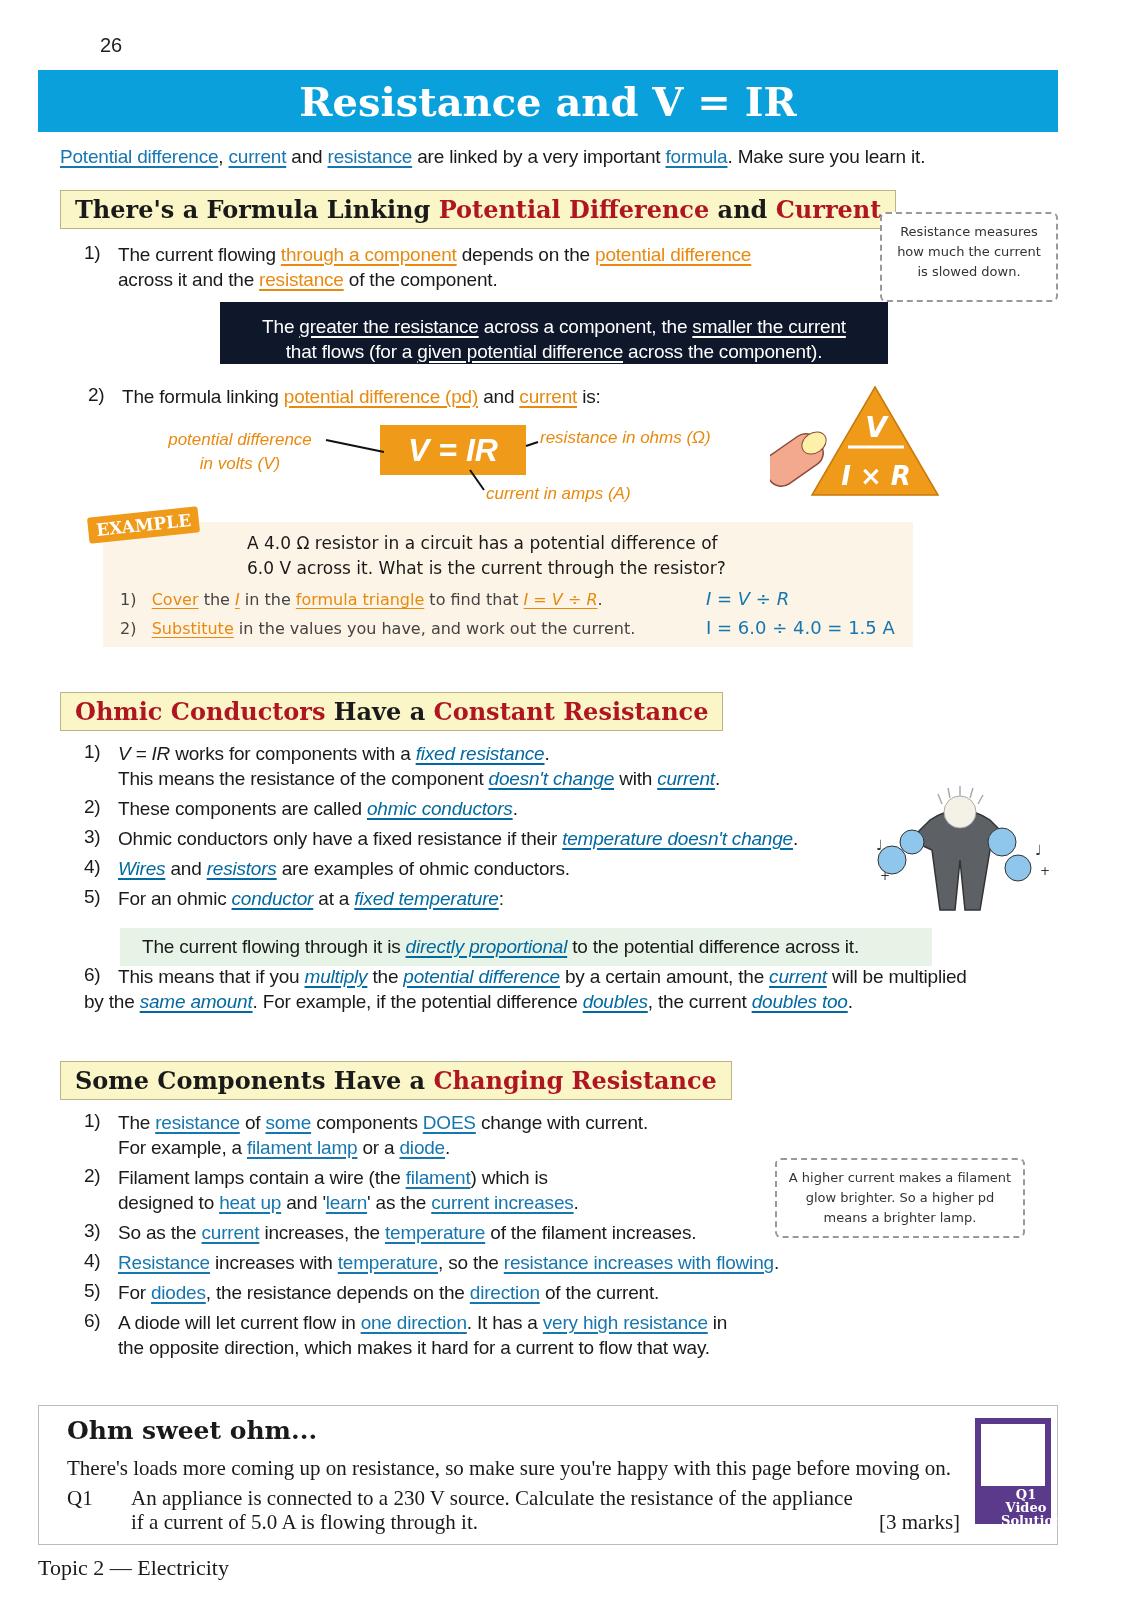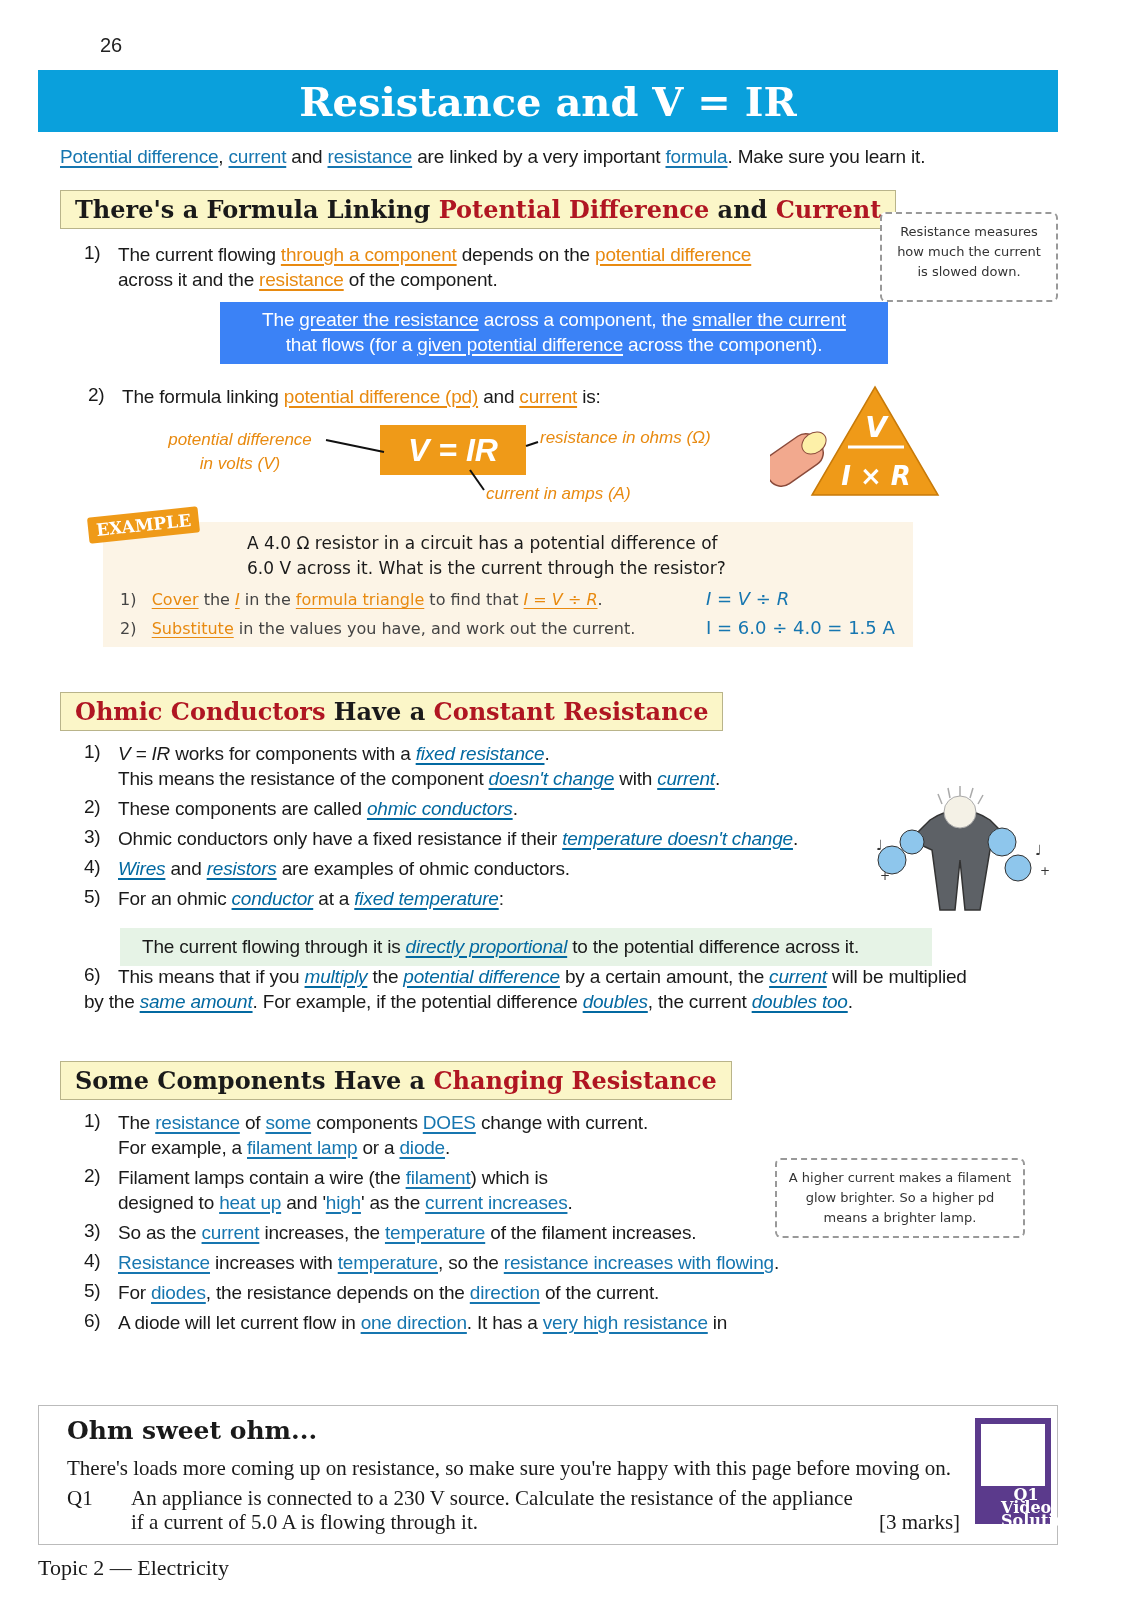--- a/index.html
+++ b/index.html
@@ -19,38 +19,38 @@
   #intro { left: 60px; top: 146px; width: 1000px; }
 
   .sec-head { position:absolute; background: #fbf6c8; border: 1px solid #b9b48a; padding: 4px 14px; font-family: "DejaVu Serif", serif; font-weight: bold; font-size: 24px; white-space: nowrap; }
 
   .item { position:absolute; }
   .num { position:absolute; left:0; top:0; }
   .txt { position:absolute; left:34px; top:0; line-height: 25px; }
 
   .note { position:absolute; border: 2px dashed #999; border-radius: 6px; padding: 8px; font-family: "DejaVu Sans", sans-serif; font-size: 13px; text-align:center; color:#333; line-height: 20px; background:#fff; }
 
-  #orange-box { left: 220px; top: 302px; width: 668px; height: 62px; background: #3b82f6; color:#fff; text-align:center; padding-top: 5px; line-height: 25px; }
+  #orange-box { left: 220px; top: 302px; width: 668px; height: 62px; background: #0f172a; color:#fff; text-align:center; padding-top: 12px; line-height: 25px; }
   #formula-box { left: 380px; top: 425px; width: 146px; height: 50px; background: #ef9a18; color: #fff; font-size: 32px; font-style: italic; font-weight: bold; text-align:center; line-height: 50px; }
   .flabel { position:absolute; color:#e88a10; font-size: 17px; line-height: 24px; font-style: italic; }
 
   #example-box { left: 103px; top: 522px; width: 810px; height: 125px; background: #fcf4e6; }
   #example-badge { left: 88px; top: 512px; background:#ef9a18; color:#fff; font-family:"DejaVu Serif",serif; font-weight:bold; font-size:17px; padding: 3px 8px; transform: rotate(-6deg); border-radius: 3px; }
   .ex-text { position:absolute; font-family: "DejaVu Sans", sans-serif; font-size: 17px; }
   .ex-step { position:absolute; font-family: "DejaVu Sans", sans-serif; font-size: 16px; color:#444; }
   .ex-ans { position:absolute; font-family: "DejaVu Sans", sans-serif; font-size: 18px; color:#1676b0; }
 
   #green-box { left: 120px; top: 928px; width: 812px; height: 38px; background: #e6f3e6; line-height: 38px; padding-left: 22px; }
 
   #summary { left: 38px; top: 1405px; width: 1020px; height: 140px; border: 1px solid #bbb; }
   #summary-title { left: 28px; top: 10px; font-family:"DejaVu Serif",serif; font-weight:bold; font-size: 25px; }
   .sum-text { position:absolute; font-family: "Liberation Serif", serif; font-size: 21px; }
   #video-box { left: 936px; top: 12px; width: 76px; height: 106px; background: #5b3a8c; }
   #video-box .screen { position:absolute; left:6px; top:6px; width:64px; height:62px; background:#fff; }
-  #video-box .lbl { position:absolute; left:0; top:70px; width:76px; text-align:center; color:#fff; font-family:"DejaVu Serif",serif; font-weight:bold; font-size:16px; line-height:13px;padding-left:26px; }
+  #video-box .lbl { position:absolute; left:0; top:70px; width:76px; text-align:center; color:#fff; font-family:"DejaVu Serif",serif; font-weight:bold; font-size:13px; line-height:13px;padding-left:26px; }
   #footer { left: 38px; top: 1555px; font-family: "Liberation Serif", serif; font-size: 22px; }
 </style>
 </head>
 <body>
 
 <div id="page-num" class="abs">26</div>
 
 <div id="title-bar" class="abs">
   <span>Resistance and V = IR</span>
 </div>
@@ -182,21 +182,21 @@
 <div class="item hand" style="left:84px; top:1110px; width:700px;">
   <span class="num">1)</span>
   <div class="txt">
     <span>The </span><span class="u bl">resistance</span><span> of </span><span class="u bl">some</span><span> components </span><span class="u bl">DOES</span><span> change with current.</span><br><span>For example, a </span><span class="u bl">filament lamp</span><span> or a </span><span class="u bl">diode</span><span>.</span>
   </div>
 </div>
 
 <div class="item hand" style="left:84px; top:1165px; width:700px;">
   <span class="num">2)</span>
   <div class="txt">
-    <span>Filament lamps contain a wire (the </span><span class="u bl">filament</span><span>) which is</span><br><span>designed to </span><span class="u bl">heat up</span><span> and '</span><span class="u bl">high</span><span>' as the </span><span class="u bl">current increases</span><span>.</span>
+    <span>Filament lamps contain a wire (the </span><span class="u bl">filament</span><span>) which is</span><br><span>designed to </span><span class="u bl">heat up</span><span> and '</span><span class="u bl">learn</span><span>' as the </span><span class="u bl">current increases</span><span>.</span>
   </div>
 </div>
 
 <div class="item hand" style="left:84px; top:1220px; width:700px;">
   <span class="num">3)</span>
   <div class="txt"><span>So as the </span><span class="u bl">current</span><span> increases, the </span><span class="u bl">temperature</span><span> of the filament increases.</span></div>
 </div>
 
 <div class="item hand" style="left:84px; top:1250px; width:800px;">
   <span class="num">4)</span>
@@ -204,21 +204,21 @@
 </div>
 
 <div class="item hand" style="left:84px; top:1280px; width:700px;">
   <span class="num">5)</span>
   <div class="txt"><span>For </span><span class="u bl">diodes</span><span>, the resistance depends on the </span><span class="u bl">direction</span><span> of the current.</span></div>
 </div>
 
 <div class="item hand" style="left:84px; top:1310px; width:720px;">
   <span class="num">6)</span>
   <div class="txt">
-    <span>A diode will let current flow in </span><span class="u bl">one direction</span><span>.  It has a </span><span class="u bl">very high resistance</span><span> in</span><br>
+    <span>A diode will let current flow in </span><span class="u bl">one direction</span><span>.  It has a </span><span class="u bl">very high resistance</span><span> in</span><br><span>the opposite direction, which makes it hard for a current to flow that way.</span>
   </div>
 </div>
 
 <div class="note" style="left:775px; top:1158px; width:250px; height:80px;">A higher current makes a filament glow brighter.  So a higher pd means a brighter lamp.</div>
 
 <div id="summary" class="abs">
   <div id="summary-title" class="abs">Ohm sweet ohm...</div>
   <div class="sum-text" style="left:28px; top:50px;">There's loads more coming up on resistance, so make sure you're happy with this page before moving on.</div>
   <div class="sum-text" style="left:28px; top:80px;">Q1</div>
   <div class="sum-text" style="left:92px; top:80px;">An appliance is connected to a 230 V source.  Calculate the resistance of the appliance</div>

